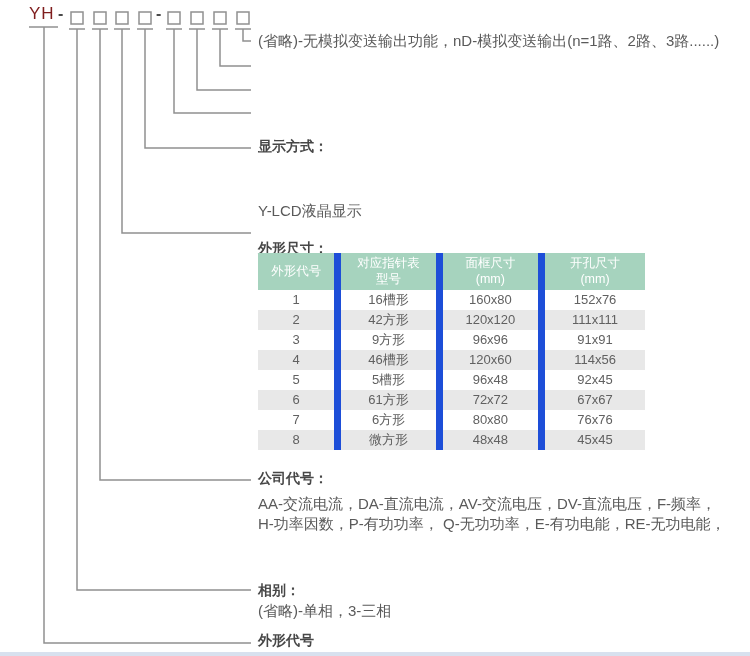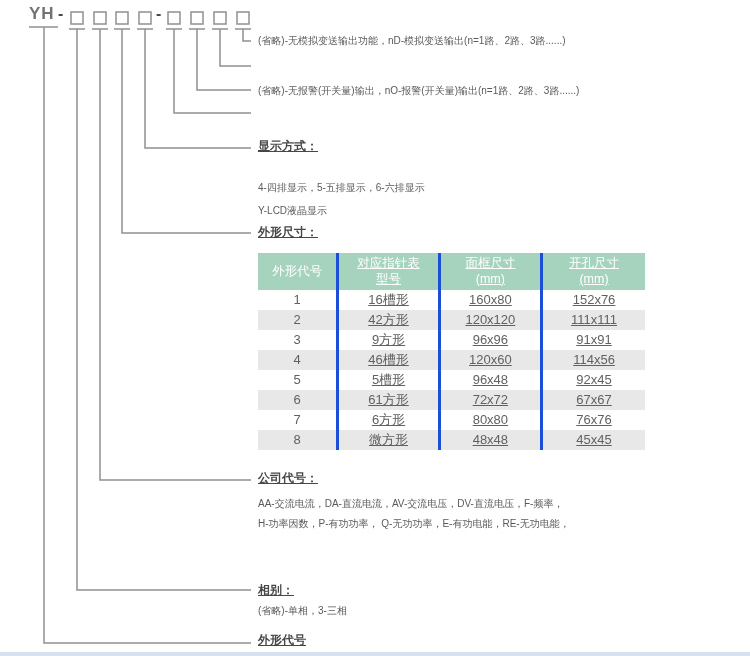--- a/index.html
+++ b/index.html
@@ -3,47 +3,47 @@
 <meta charset="utf-8">
 <style>
   html,body { margin:0; padding:0; background:#fff; }
   #stage {
     position:relative; width:750px; height:656px; overflow:hidden;
     background:#ffffff;
     font-family:"Liberation Sans","DejaVu Sans",sans-serif;
   }
   #leaders { position:absolute; left:0; top:0; }
   .txt {
-    position:absolute; left:258px; font-size:10px; color:#5a5a5a;
+    position:absolute; left:258px; font-size:15px; color:#5a5a5a;
     white-space:nowrap; line-height:15px;
   }
-  .hd { font-weight:bold; font-size:12px; color:#474747;text-decoration:underline; }
+  .hd { font-weight:bold; font-size:14px; color:#474747; }
   .model-prefix {
-    position:absolute; left:29px; top:4px; font-size:17px; font-weight:bold;
-    color:#737373; letter-spacing:1px; line-height:20px;
+    position:absolute; left:29px; top:4px; font-size:17px; font-weight:normal;
+    color:#7f1d1d; letter-spacing:1px; line-height:20px;
   }
   .model-dash {
     position:absolute; top:4px; font-size:16px; font-weight:bold;
     color:#4a4a4a; line-height:20px;
   }
   .dash1 { left:58px; }
   .dash2 { left:156px; }
   table.dim-table {
     position:absolute; left:258px; top:253px; width:387px;
     border-collapse:collapse; table-layout:fixed; text-align:center;
   }
   table.dim-table th {
     background:#a6d3be; color:#ffffff; font-weight:normal; font-size:12.5px;
     height:37px; vertical-align:middle; white-space:pre-line; line-height:1.25;
     padding:0;
   }
   table.dim-table td {
     height:20px; padding:0; font-size:13px; color:#616161; line-height:20px;
   }
-  table.dim-table th + th, table.dim-table td + td { border-left:3px solid #1d4ed8;text-decoration:underline; }
+  table.dim-table th + th, table.dim-table td + td { border-left:7px solid #1d4ed8; }
   table.dim-table tr.stripe td { background:#e8e8e8; }
   .bottom-strip {
     position:absolute; left:0; top:652px; width:750px; height:4px;
     background:#d8e1ef;
   }
 </style>
 </head>
 <body>
 
 <div id="stage">
@@ -79,27 +79,25 @@
       <rect x="214" y="12" width="12" height="12"></rect>
       <rect x="237" y="12" width="12" height="12"></rect>
     </g>
   </svg>
 
   <span class="model-prefix">YH</span>
   <span class="model-dash dash1">-</span>
   <span class="model-dash dash2">-</span>
 
   <div class="txt" style="top:33px">(省略)-无模拟变送输出功能，nD-模拟变送输出(n=1路、2路、3路......)</div>
-  <div class="txt" style="top:83px">(省略)-无报警(开关量)输出，nO-报警(开关量)输出(n=1路、2路、3路......)</div>
 
   <div class="txt hd" style="top:139px">显示方式：</div>
-  <div class="txt" style="top:180px">4-四排显示，5-五排显示，6-六排显示</div>
   <div class="txt" style="top:203px">Y-LCD液晶显示</div>
 
-  <div class="txt hd" style="top:225px">外形尺寸：</div>
+  <div class="txt hd" style="top:241px">外形尺寸：</div>
 
   <table class="dim-table">
     <colgroup>
       <col style="width:78px">
         <col style="width:99px">
         <col style="width:100px">
         <col style="width:101px">
     </colgroup>
     <thead>
       <tr>

